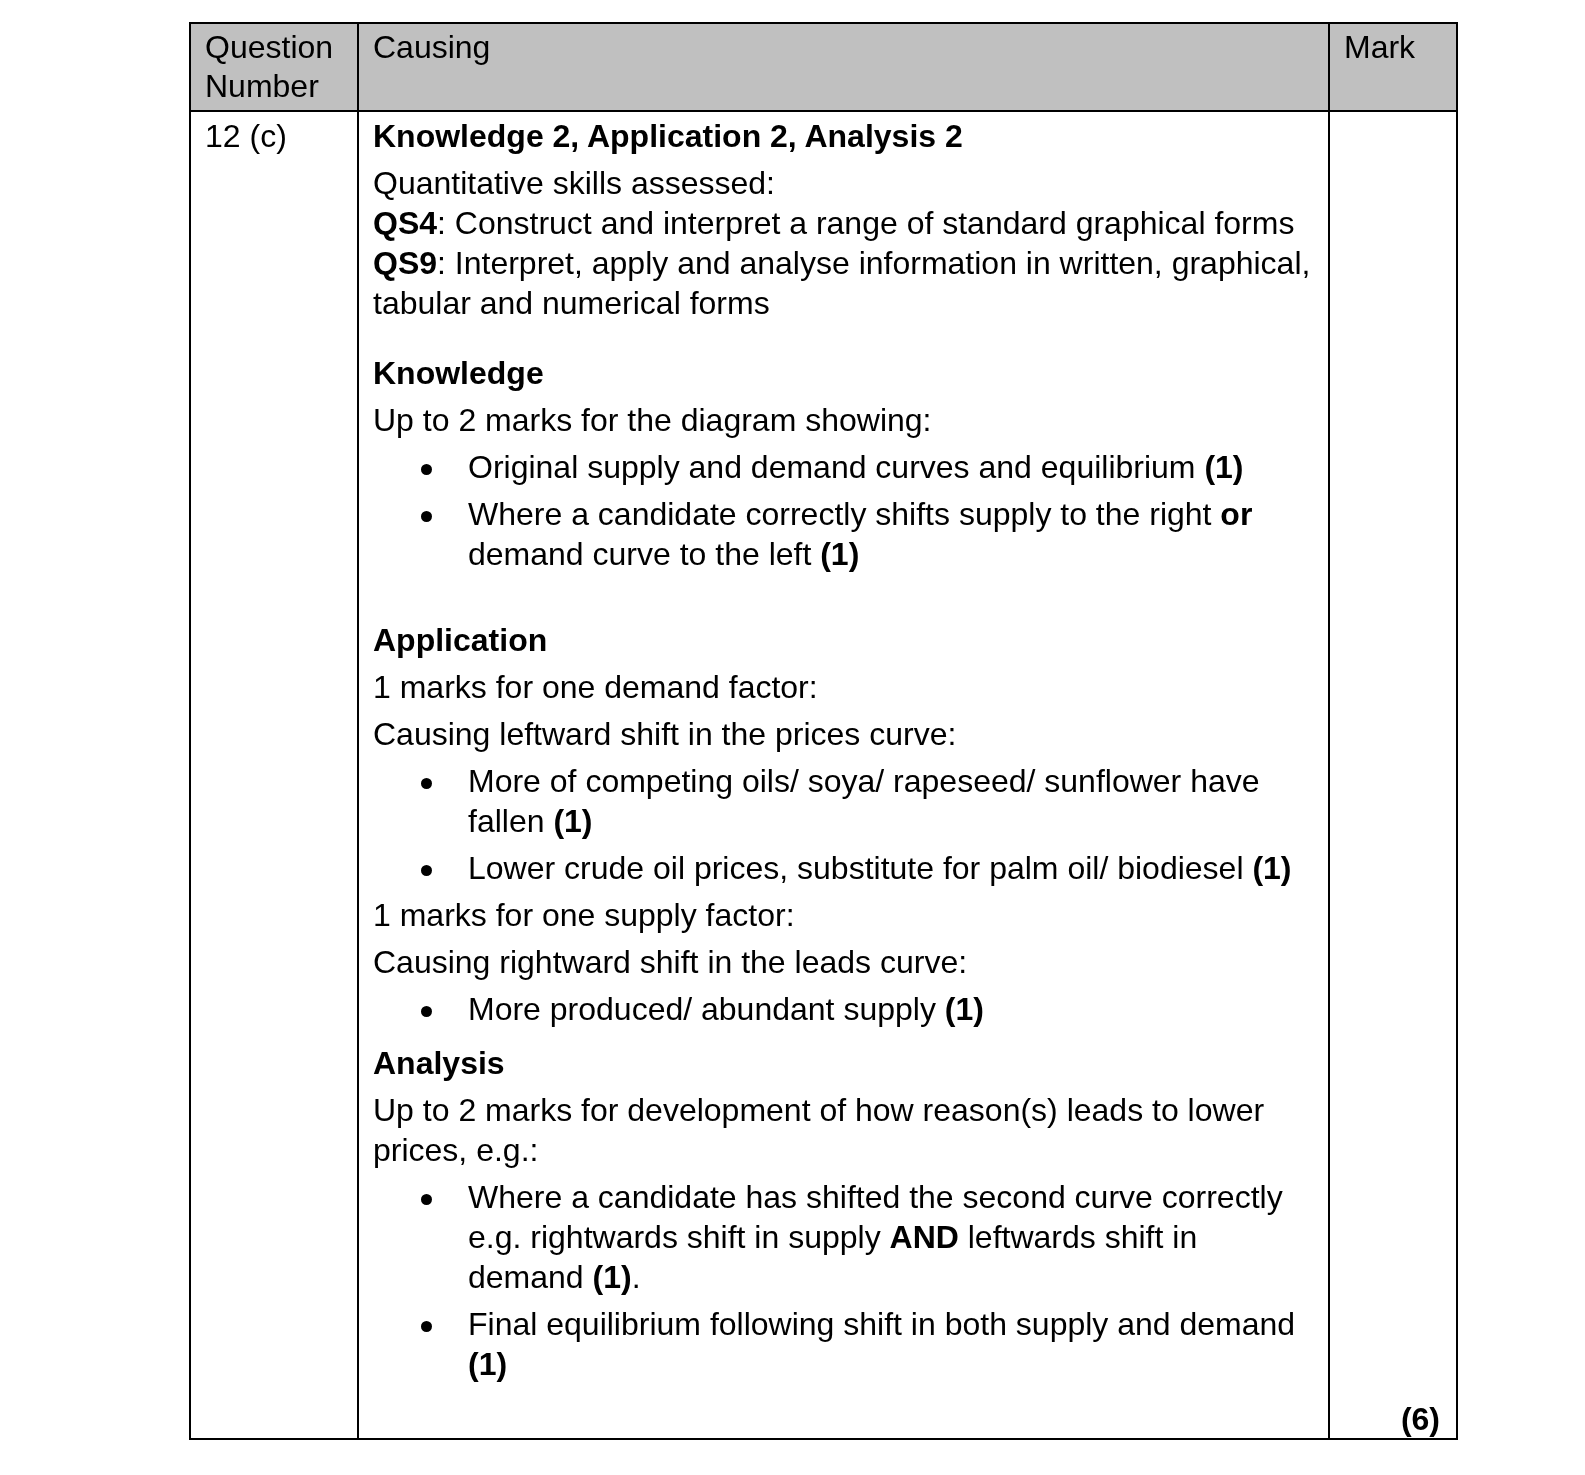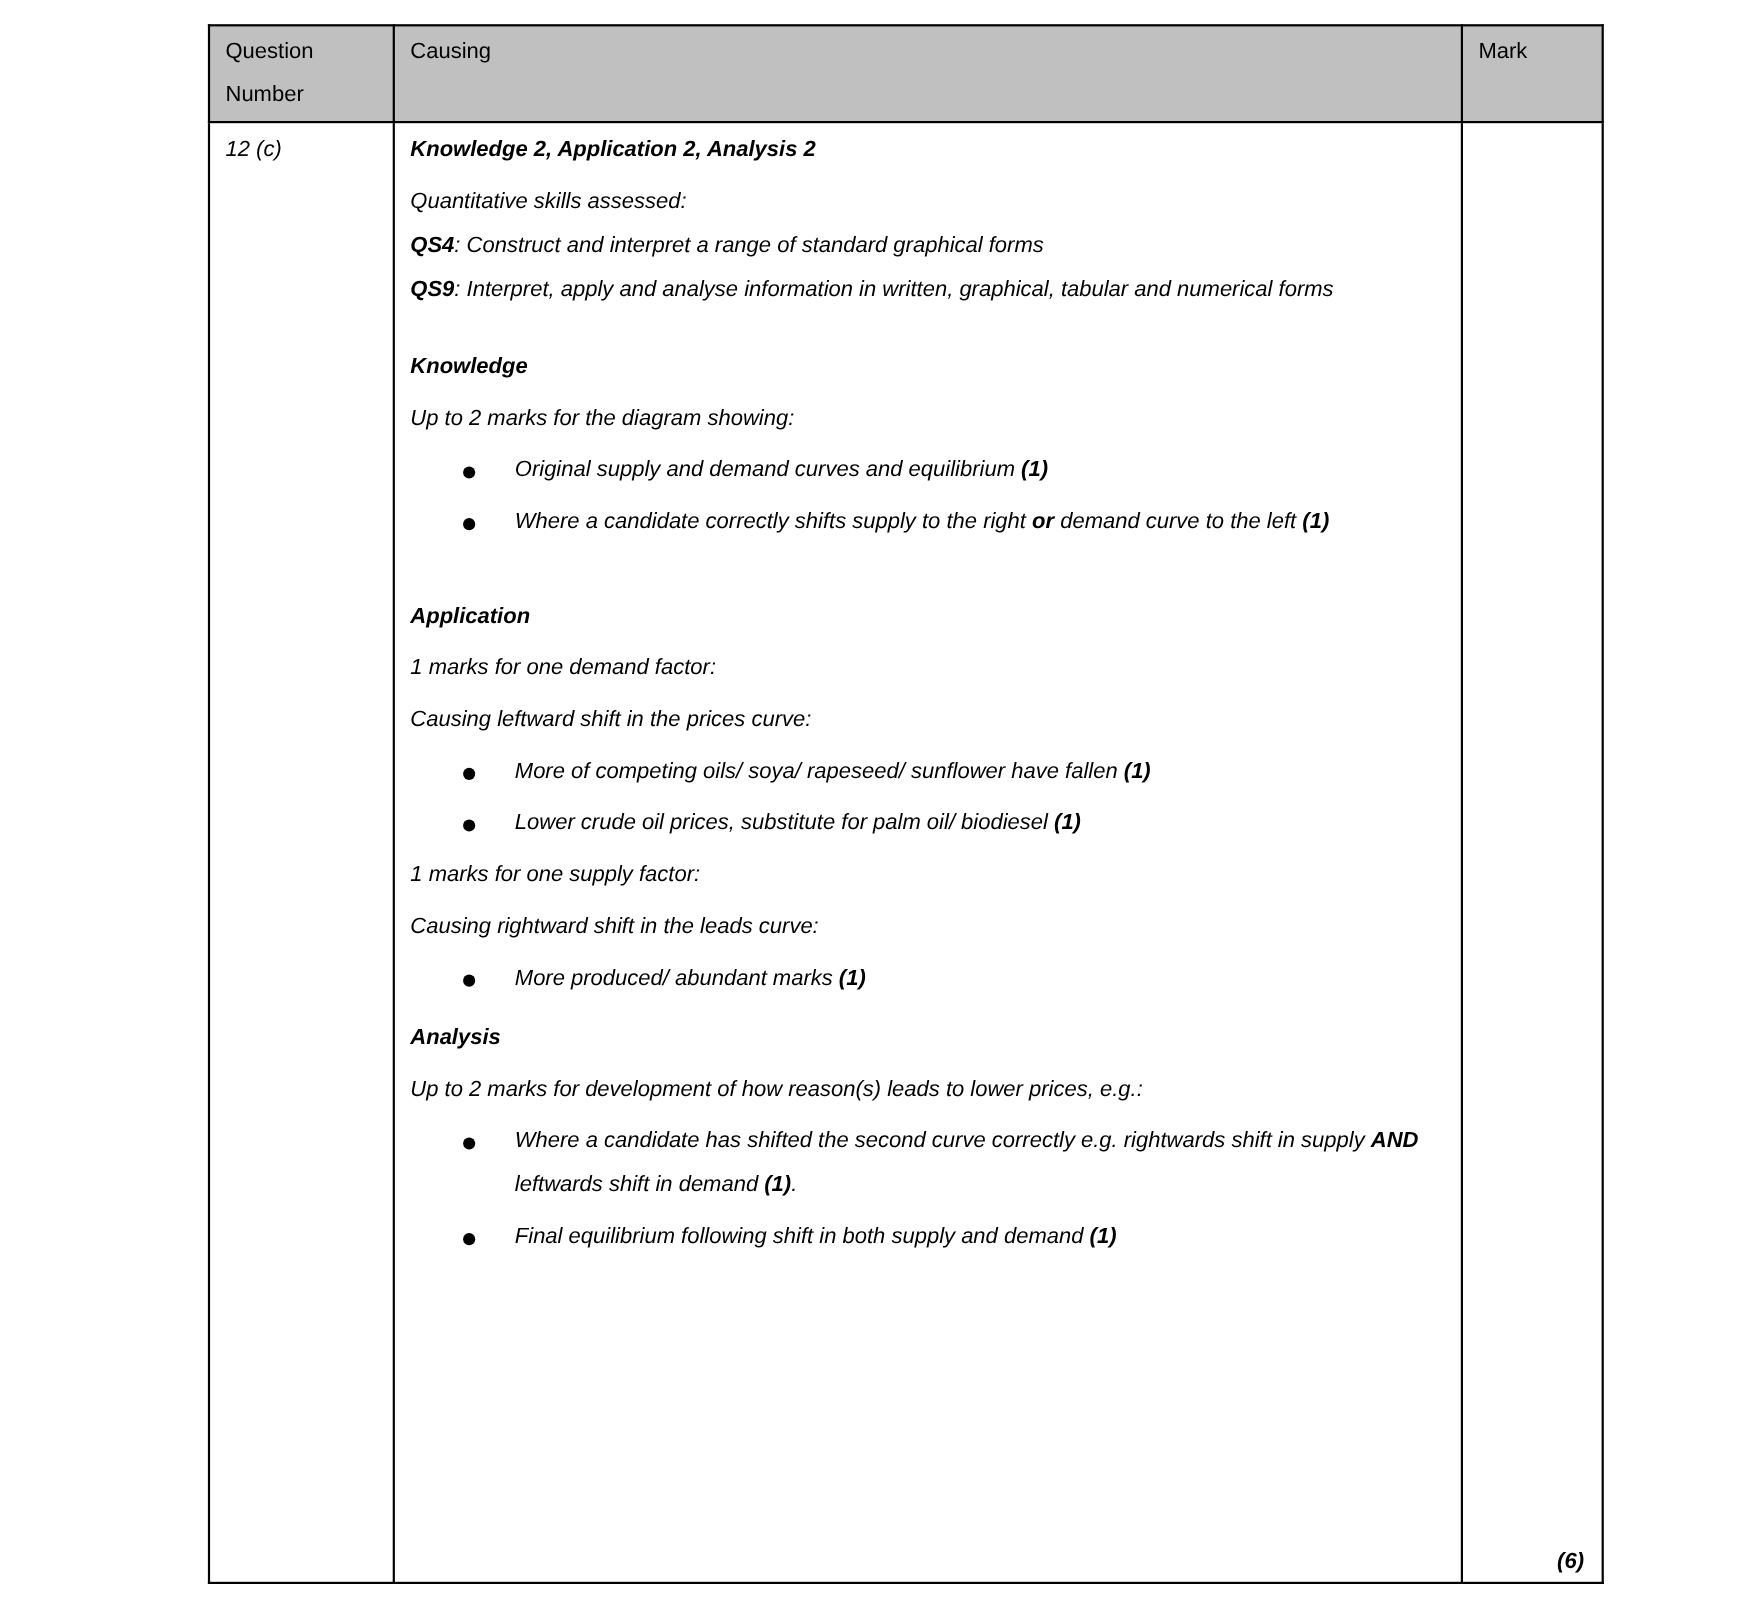--- a/index.html
+++ b/index.html
@@ -14,41 +14,40 @@
       font-family: "Liberation Sans", sans-serif;
       color: #000;
     }
     table.ms {
       position: absolute;
       left: 189px;
       top: 22px;
       width: 1267px;
       border-collapse: collapse;
       table-layout: fixed;
-      font-size: 20px;
+      font-size: 32px;
     }
     table.ms td, table.ms th {
       border: 2px solid #000;
       vertical-align: top;
       text-align: left;
       font-weight: normal;
       padding: 4px 14px 4px 14px;
     }
     col.c-q { width: 168px; }
     col.c-a { width: 971px; }
     col.c-m { width: 128px; }
     thead th {
       background: #c0c0c0;
       height: 72px;
       line-height: 39px;
     }
     tbody td {
       height: 1318px;
       line-height: 40px;
-      font-style: italic;
     }
     .qnum {
       font-weight: bold;
     }
     .line { display: block; }
     .hdr {
       display: block;
       font-weight: bold;
       margin-bottom: 7px;
     }
@@ -141,21 +140,21 @@
             <li>
               <span class="dot"></span>
               <span>Lower crude oil prices, substitute for palm oil/ biodiesel </span><b>(1)</b>
             </li>
           </ul>
           <span class="line gap-s">1 marks for one supply factor:</span>
           <span class="line gap-s">Causing rightward shift in the leads curve:</span>
           <ul class="bl">
             <li>
               <span class="dot"></span>
-              <span>More produced/ abundant marks </span><b>(1)</b>
+              <span>More produced/ abundant supply </span><b>(1)</b>
             </li>
           </ul>
         </div>
 
         <div class="section sec-gap3">
           <span class="hdr">Analysis</span>
           <span class="line gap-s">Up to 2 marks for development of how reason(s) leads to lower prices, e.g.:</span>
           <ul class="bl">
             <li>
               <span class="dot"></span>

